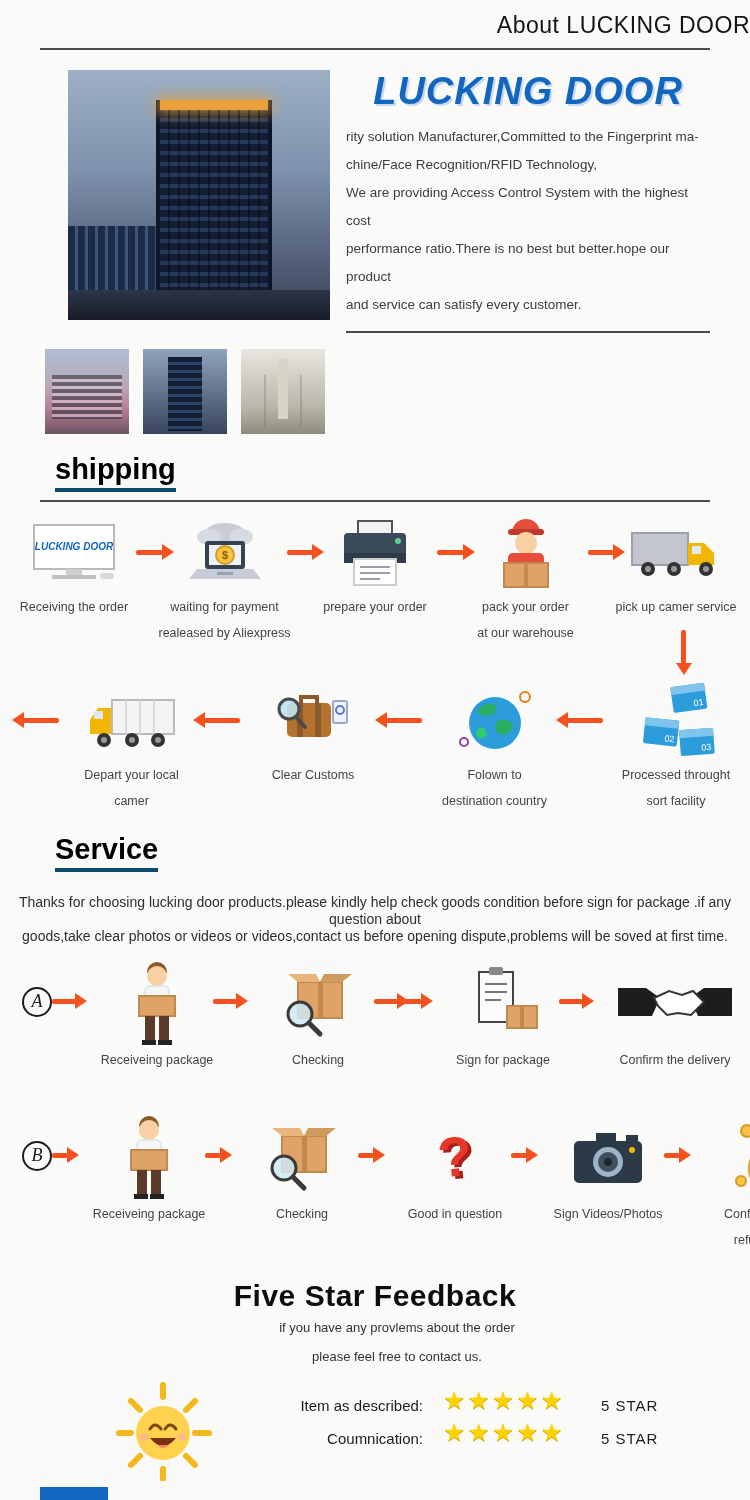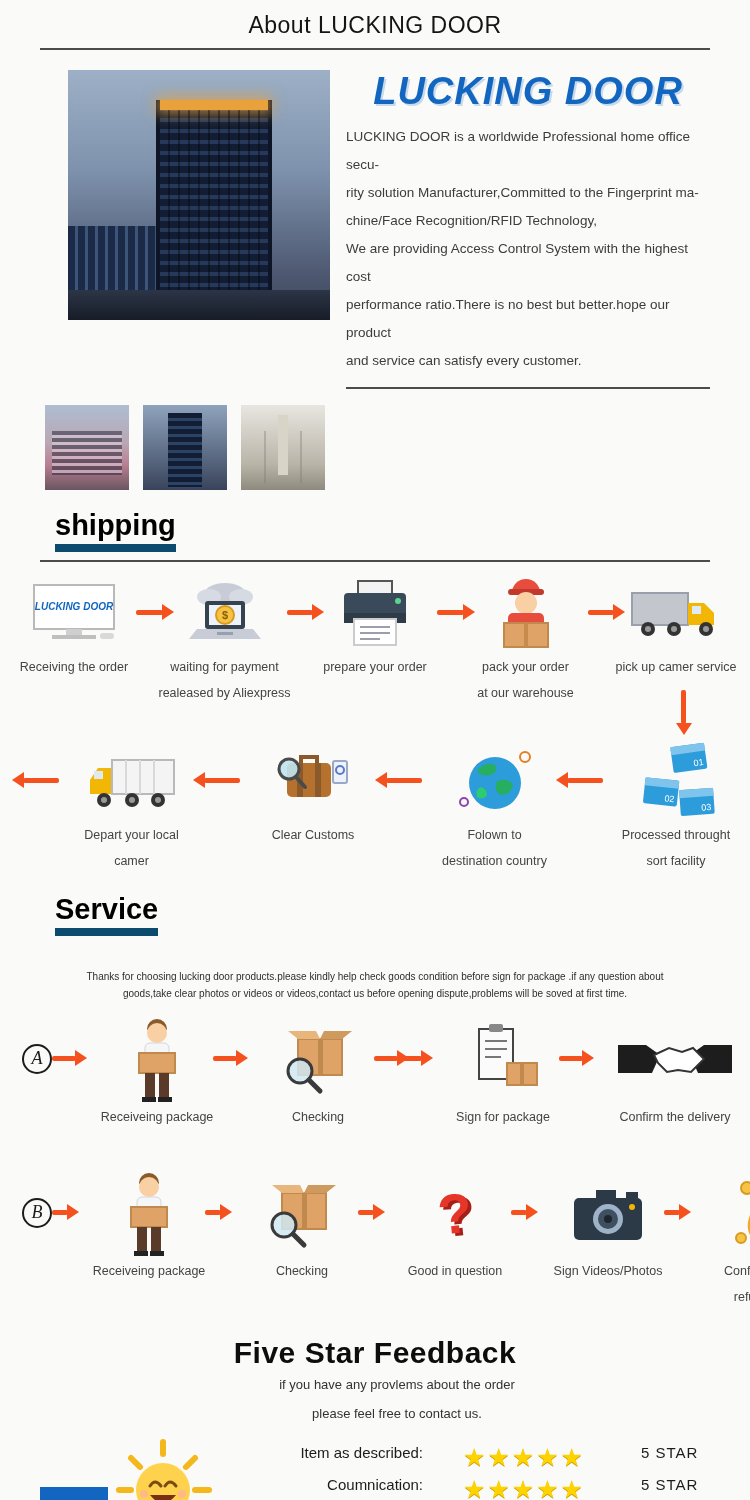--- a/index.html
+++ b/index.html
@@ -5,21 +5,21 @@
   * { margin:0; padding:0; box-sizing:border-box; }
   html,body { width:750px; }
   body {
     width:750px; height:1500px; position:relative; overflow:hidden;
     background:#fafaf8; color:#333;
     font-family:"Liberation Sans", sans-serif;
   }
   .rule { border-top:2px solid #4b4b4b; margin:0 40px; }
 
   
-  .page-title { text-align:center; font-size:23px; color:#141414; padding:12px 0 9px; letter-spacing:.5px; }
+  .page-title { text-align:right; font-size:23px; color:#141414; padding:12px 0 9px; letter-spacing:.5px; }
 
   
   .about { display:flex; padding:20px 40px 4px 68px; gap:16px; }
   .building { position:relative; width:262px; height:250px; overflow:hidden; flex:none; }
   .b-sky { position:absolute; inset:0; background:linear-gradient(180deg,#9db0c6 0%,#7e92ad 40%,#55617a 75%,#3a4257 100%); }
   .b-tower { position:absolute; left:88px; top:30px; width:116px; height:192px;
     background:repeating-linear-gradient(180deg,#121d33 0 7px,#27395b 7px 11px);
     border-left:4px solid #0d1526; border-right:4px solid #0d1526; }
   .b-tower::before { content:""; position:absolute; left:0; right:0; top:0; height:10px; background:#e9a23b; box-shadow:0 0 14px 4px rgba(233,162,59,.7); }
   .b-tower::after { content:""; position:absolute; inset:10px 0 0 0; background:repeating-linear-gradient(90deg,transparent 0 8px,rgba(0,0,0,.35) 8px 10px); }
@@ -38,59 +38,59 @@
   .thumb-1 { background:linear-gradient(180deg,#aebdd2 0%,#b9a7b4 45%,#b97f93 70%,#6b5560 100%); }
   .thumb-1::after { content:""; position:absolute; inset:30% 8% 18% 8%; background:repeating-linear-gradient(180deg,rgba(40,40,60,.55) 0 4px,rgba(225,205,215,.55) 4px 7px); }
   .thumb-2 { background:linear-gradient(180deg,#8fa3bd,#39445c); }
   .thumb-2::after { content:""; position:absolute; left:30%; top:9%; width:40%; height:88%; background:repeating-linear-gradient(180deg,#121d33 0 5px,#2c4368 5px 8px); }
   .thumb-3 { background:linear-gradient(180deg,#e8e6e0,#b9b4a8 70%,#8f8a7e); }
   .thumb-3::after { content:""; position:absolute; left:44%; top:12%; width:12%; height:70%; background:#d8d4c8;
     box-shadow:-18px 12px 0 -4px rgba(120,120,110,.35), 18px 12px 0 -4px rgba(120,120,110,.35); }
 
   
   .section-head { display:inline-block; margin:20px 0 8px 55px; font-size:29px; font-weight:bold; color:#000;
-    border-bottom:8px solid #0c4a6e; padding-bottom:2px; line-height:1.1; }
+    border-bottom:4px solid #0c4a6e; padding-bottom:2px; line-height:1.1; }
 
   
   .arr { position:relative; height:5px; width:36px; background:#f4511e; border-radius:2px; }
   .arr.right::after { content:""; position:absolute; right:-11px; top:50%; transform:translateY(-50%);
     border-left:12px solid #f4511e; border-top:8px solid transparent; border-bottom:8px solid transparent; }
   .arr.left::after { content:""; position:absolute; left:-11px; top:50%; transform:translateY(-50%);
     border-right:12px solid #f4511e; border-top:8px solid transparent; border-bottom:8px solid transparent; }
   .arr.down { width:5px; height:34px; }
   .arr.down::after { content:""; position:absolute; left:50%; bottom:-11px; transform:translateX(-50%);
     border-top:12px solid #f4511e; border-left:8px solid transparent; border-right:8px solid transparent; }
 
   
   .flow { display:flex; align-items:flex-start; padding:12px 12px 0; }
   .step { width:124px; display:flex; flex-direction:column; align-items:center; flex:none; }
   .step .icon { height:80px; display:flex; align-items:center; justify-content:center; }
   .lbl { font-size:12.5px; color:#444; text-align:center; line-height:26px; min-height:26px; white-space:nowrap; }
   .arrow-cell { flex:1; display:flex; justify-content:center; margin-top:36px; min-width:20px; }
   .down-arrow-row { display:flex; justify-content:flex-end; padding-right:64px; height:40px; margin-top:-16px; }
 
   
-  .note { text-align:center; font-size:10px; color:#2e2e2e; line-height:17px; margin-top:24px; padding:0 18px; }
+  .note { text-align:center; font-size:14px; color:#2e2e2e; line-height:17px; margin-top:14px; padding:0 18px; }
   .svc-flow { display:flex; align-items:flex-start; padding:14px 8px 0 22px; }
   .svc-step { width:112px; display:flex; flex-direction:column; align-items:center; flex:none;margin-left:25px; }
   .svc-step.wide { width:134px; }
   .svc-icon { height:88px; display:flex; align-items:center; justify-content:center; }
   .svc-arrow { flex:1; display:flex; justify-content:center; margin-top:40px; min-width:16px; }
   .badge { width:30px; height:30px; flex:none; border:2px solid #1c1c1c; border-radius:50%;
     display:flex; align-items:center; justify-content:center; margin-top:28px;
     font-family:"Liberation Serif", serif; font-style:italic; font-size:18px; color:#1c1c1c; }
   .qmark { font-size:56px; font-weight:bold; color:#e6362a; text-shadow:3px 3px 0 #a62018; transform:rotate(-6deg); line-height:1; }
 
   
   .fs-head { text-align:center; font-size:30px; font-weight:bold; color:#0d0d0d; margin-top:26px; letter-spacing:.5px; }
   .center-line { text-align:center; font-size:13px; color:#333; line-height:29px;padding-left:44px; }
   .fb { display:flex; padding:4px 40px 0 78px; }
   .happy { width:170px; text-align:center; flex:none; padding-top:6px; }
   .rates { flex:1; padding-top:12px; }
-  .rate-row { display:flex; align-items:flex-start; margin-bottom:5px;gap:20px; }
+  .rate-row { display:flex; align-items:flex-end; margin-bottom:5px; }
   .rate-label { width:175px; text-align:right; font-size:15px; color:#1c1c1c; }
   .stars { width:150px; text-align:center; font-size:25px; letter-spacing:2px; color:#ffd300;
     text-shadow:0 1px 0 #c79a00; margin:0 6px; line-height:1.1; }
   .rate-value { font-size:15px; color:#1c1c1c; margin-left:16px; letter-spacing:1px; }
   .footer-bar { position:absolute; left:40px; bottom:0; width:68px; height:13px; background:#1266c0; }
 </style>
 </head>
 <body>
 
 <div class="page-title">About LUCKING DOOR</div>
@@ -99,21 +99,20 @@
 <div class="about">
   <div class="building">
     <div class="b-sky"></div>
     <div class="b-low"></div>
     <div class="b-tower"></div>
     <div class="b-ground"></div>
   </div>
   <div class="about-right">
     <div class="brand-logo">LUCKING DOOR</div>
     <div class="about-text">
-      <p>LUCKING DOOR is a worldwide Professional home office secu-</p>
       <p>rity solution Manufacturer,Committed to the Fingerprint ma-</p>
       <p>chine/Face Recognition/RFID Technology,</p>
       <p>We are providing Access Control System with the highest cost</p>
       <p>performance ratio.There is no best but better.hope our product</p>
       <p>and service can satisfy every customer.</p>
     </div>
     <div class="about-rule"></div>
   </div>
 </div>
 

